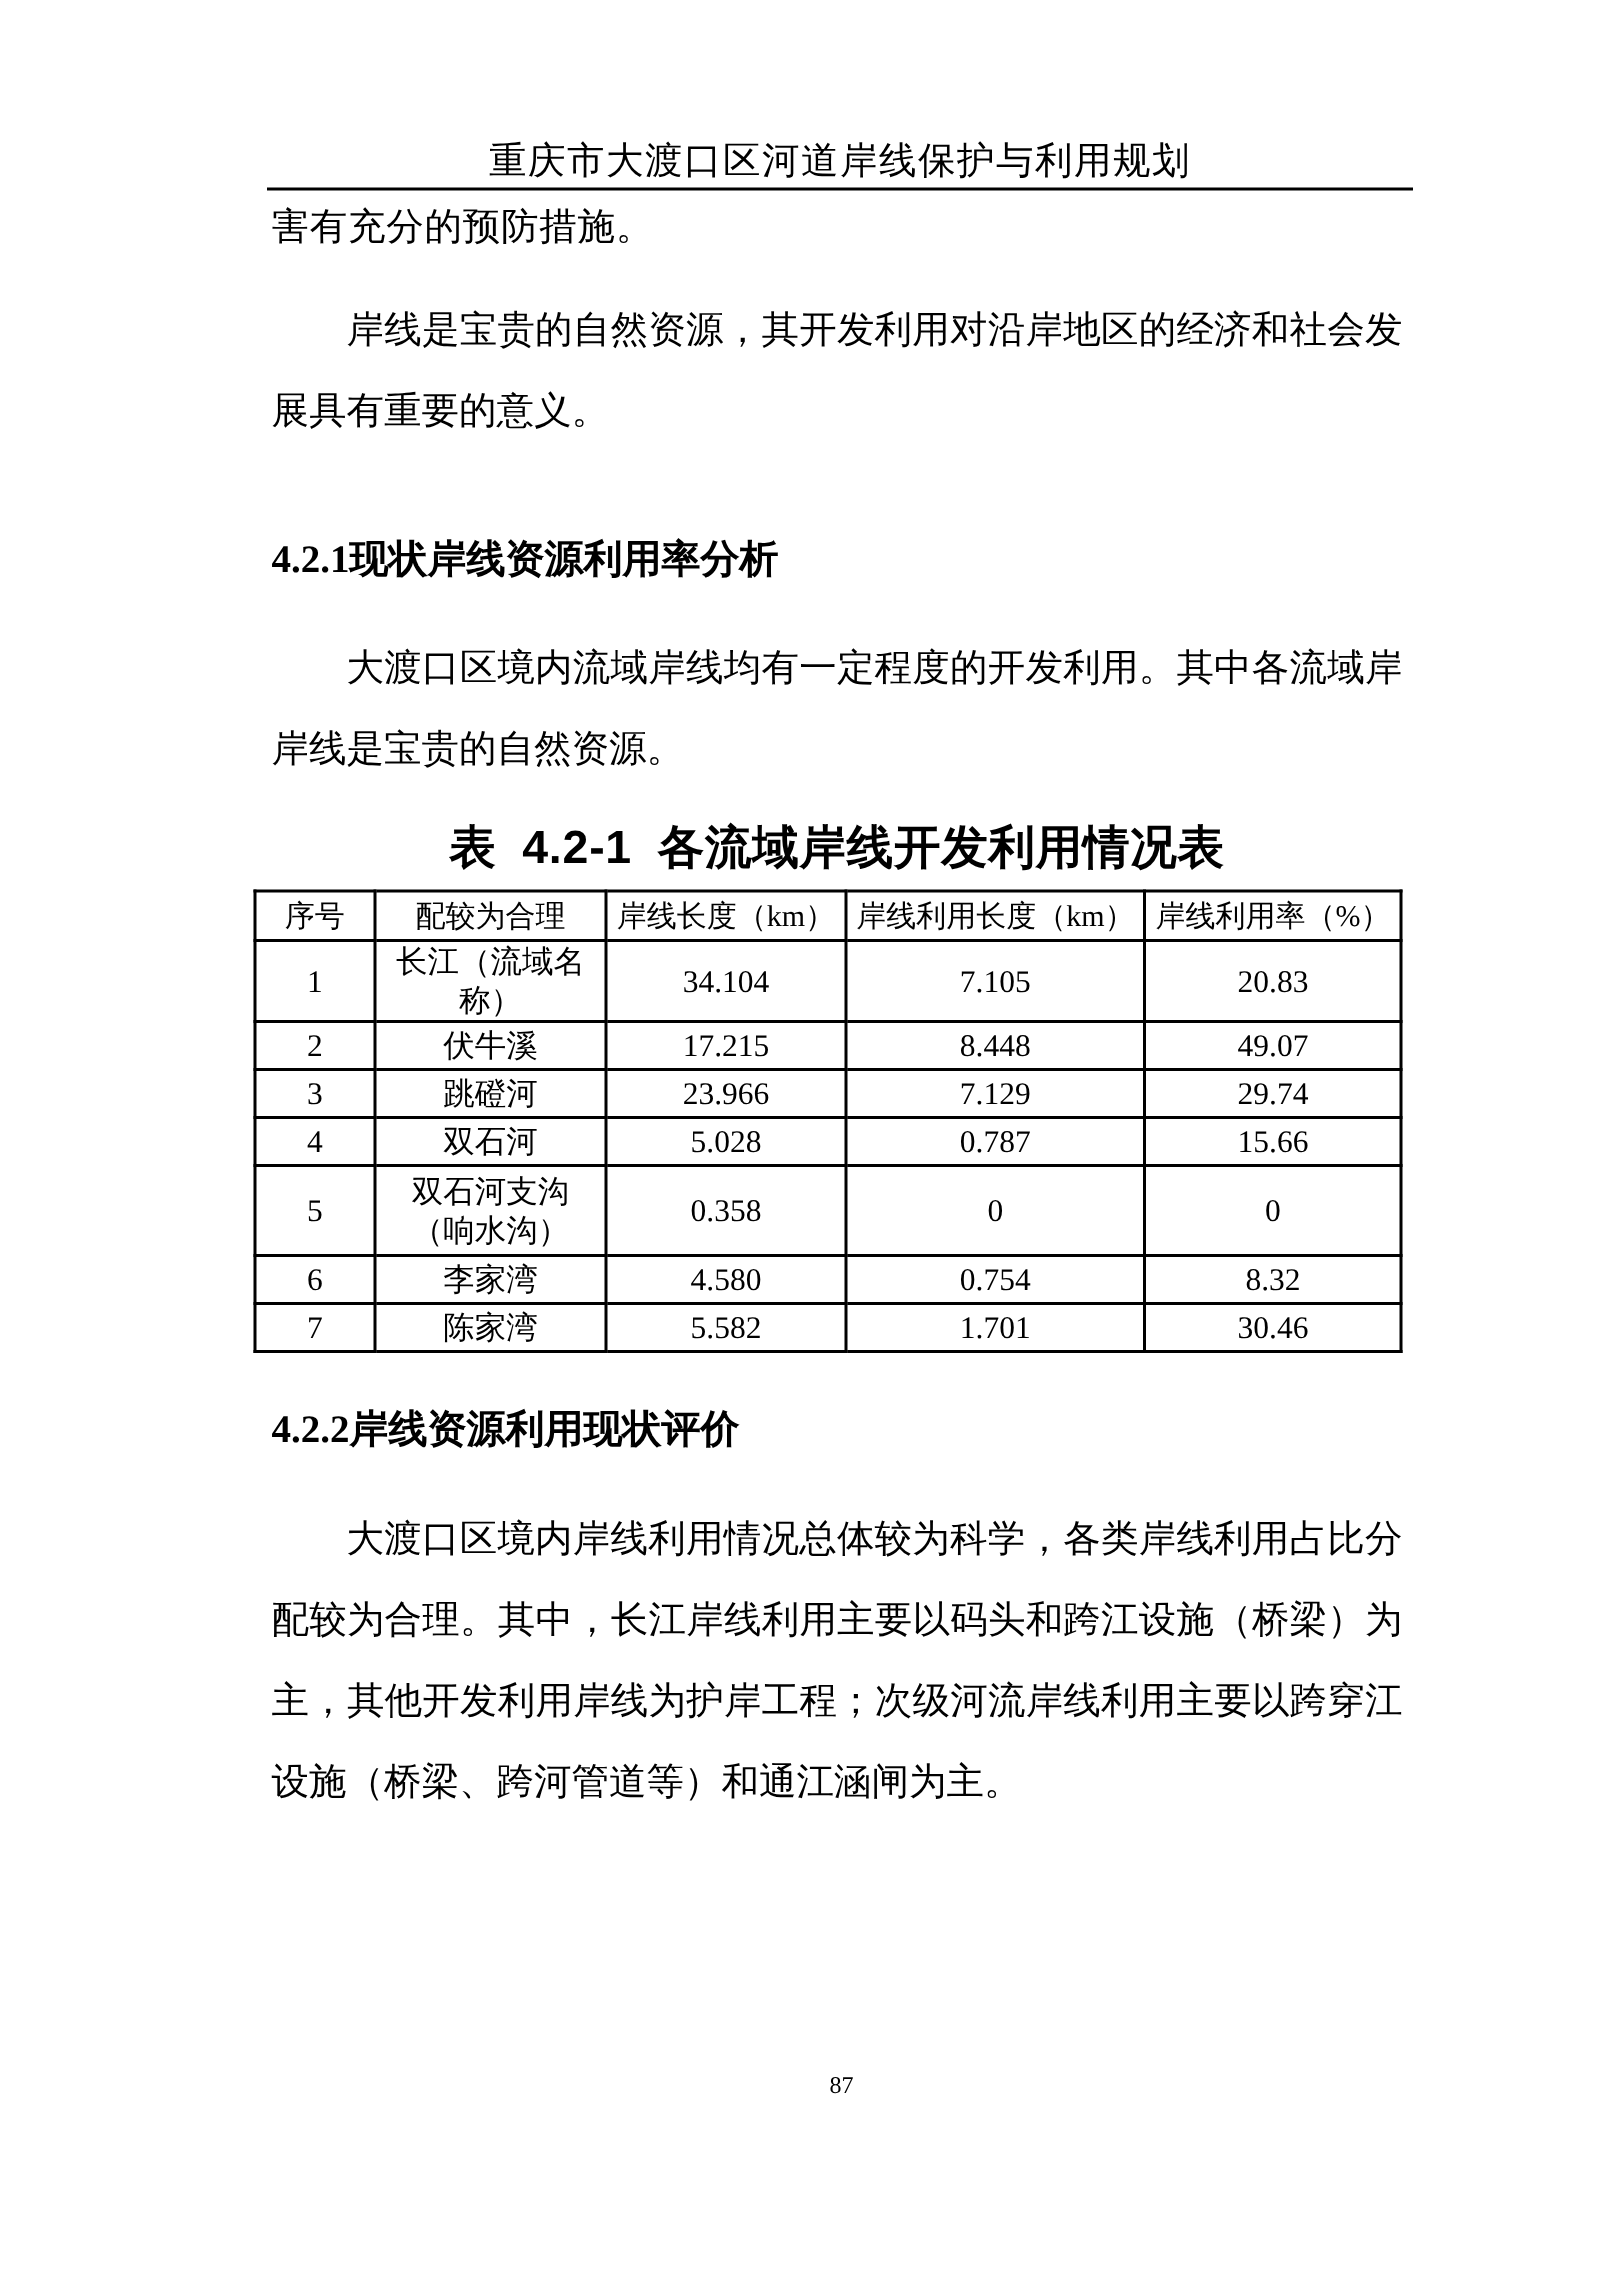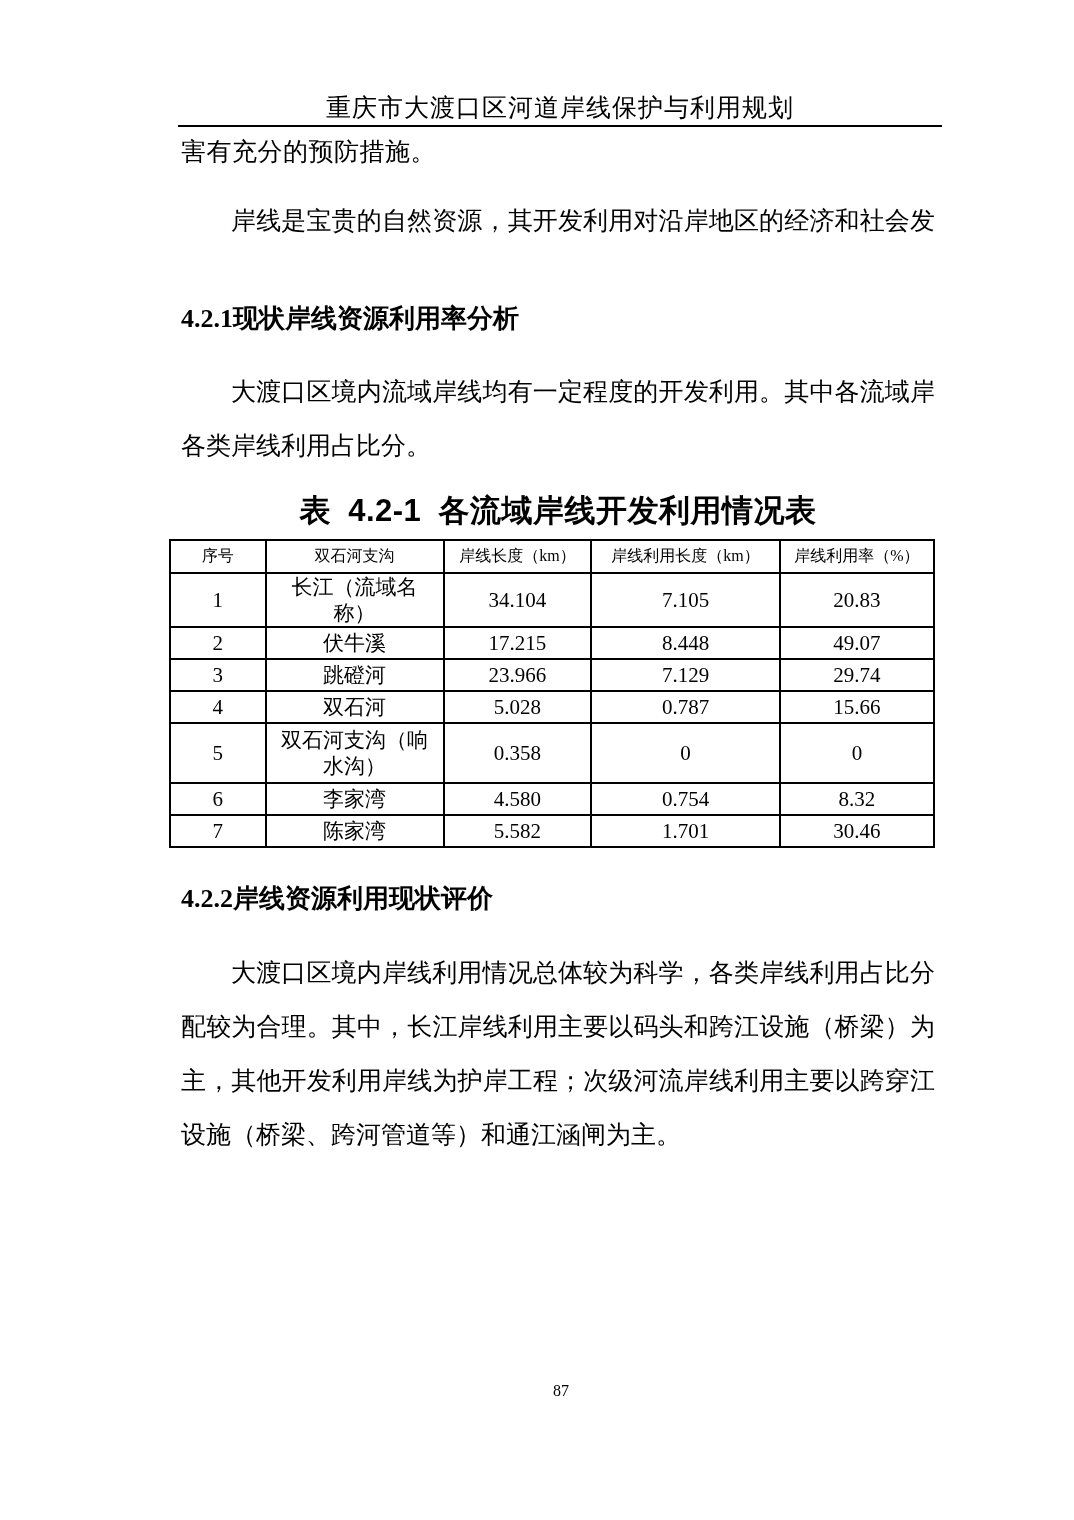--- a/index.html
+++ b/index.html
@@ -85,21 +85,21 @@
     table-layout: fixed;
   }
   table.basin th, table.basin td {
     border: 2px solid #000000;
     text-align: center;
     vertical-align: middle;
     font-weight: normal;
     padding: 0 6px;
   }
   table.basin th {
-    font-size: 16px;
+    font-size: 20px;
     height: 31px;
     white-space: nowrap;
   }
   table.basin td {
     font-size: 21px;
     height: 30px;
     line-height: 26px;
   }
   table.basin tr.tall td { height: 58px; }
   
@@ -121,43 +121,44 @@
 
     <div class="doc-header">
       <div class="title">重庆市大渡口区河道岸线保护与利用规划</div>
     </div>
 
     <div class="cont-line">害有充分的预防措施。</div>
 
 
     <div class="para p1">
       <div class="line indent">岸线是宝贵的自然资源，其开发利用对沿岸地区的经济和社会发</div>
+      <div class="line last">展具有重要的意义。</div>
     </div>
 
     <div class="h-sub s421">4.2.1现状岸线资源利用率分析</div>
 
     <div class="para p2">
       <div class="line indent">大渡口区境内流域岸线均有一定程度的开发利用。其中各流域岸</div>
-      <div class="line last">各类岸线利用占比分。</div>
+      <div class="line last">岸线是宝贵的自然资源。</div>
     </div>
 
     <div class="table-title">表 4.2-1 各流域岸线开发利用情况表</div>
 
     <table class="basin">
       <colgroup>
         <col style="width:102px">
         <col style="width:189px">
         <col style="width:150px">
         <col style="width:192px">
         <col style="width:156px">
       </colgroup>
       <thead>
         <tr>
           <th>序号</th>
-          <th>双石河支沟</th>
+          <th>配较为合理</th>
           <th>岸线长度（km）</th>
           <th>岸线利用长度（km）</th>
           <th>岸线利用率（%）</th>
         </tr>
       </thead>
       <tbody>
           <tr>
             <td>1</td>
             <td>长江（流域名称）</td>
             <td>34.104</td>

